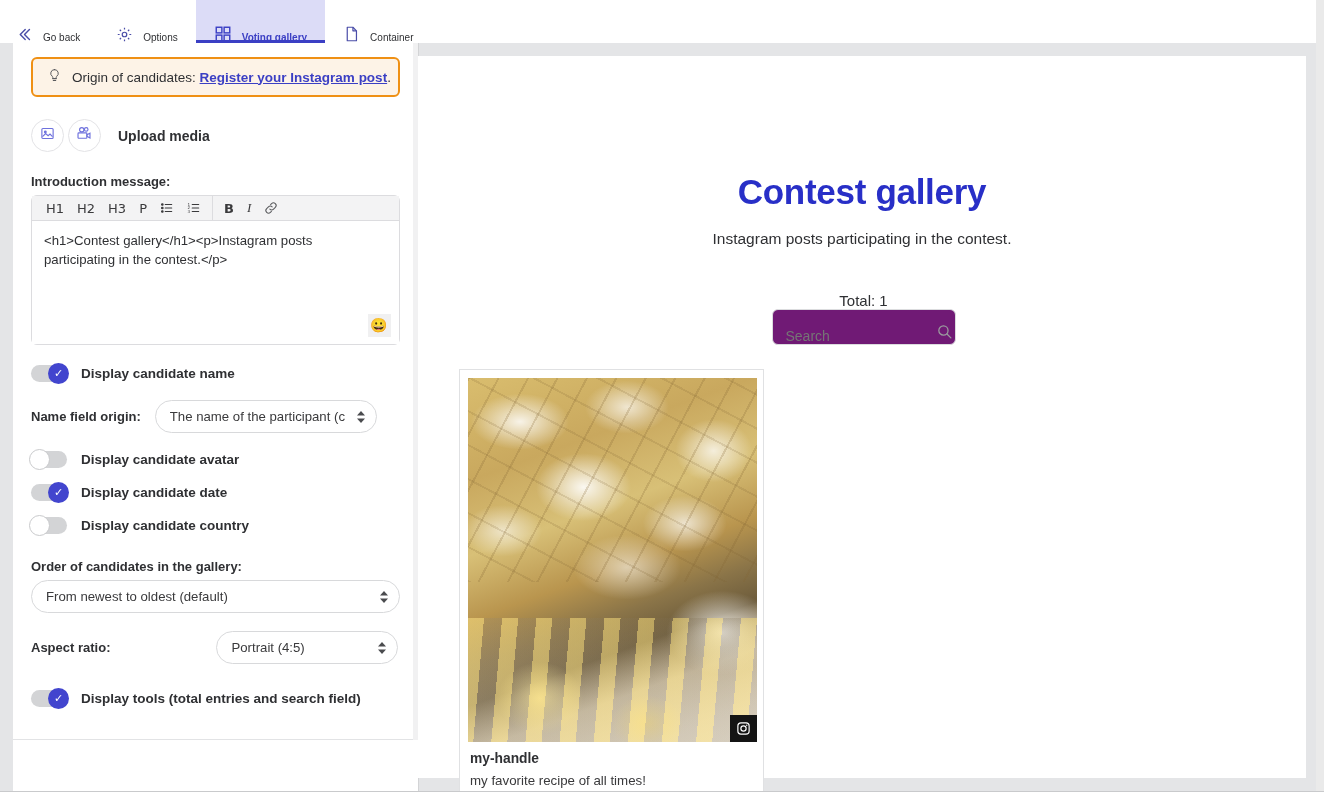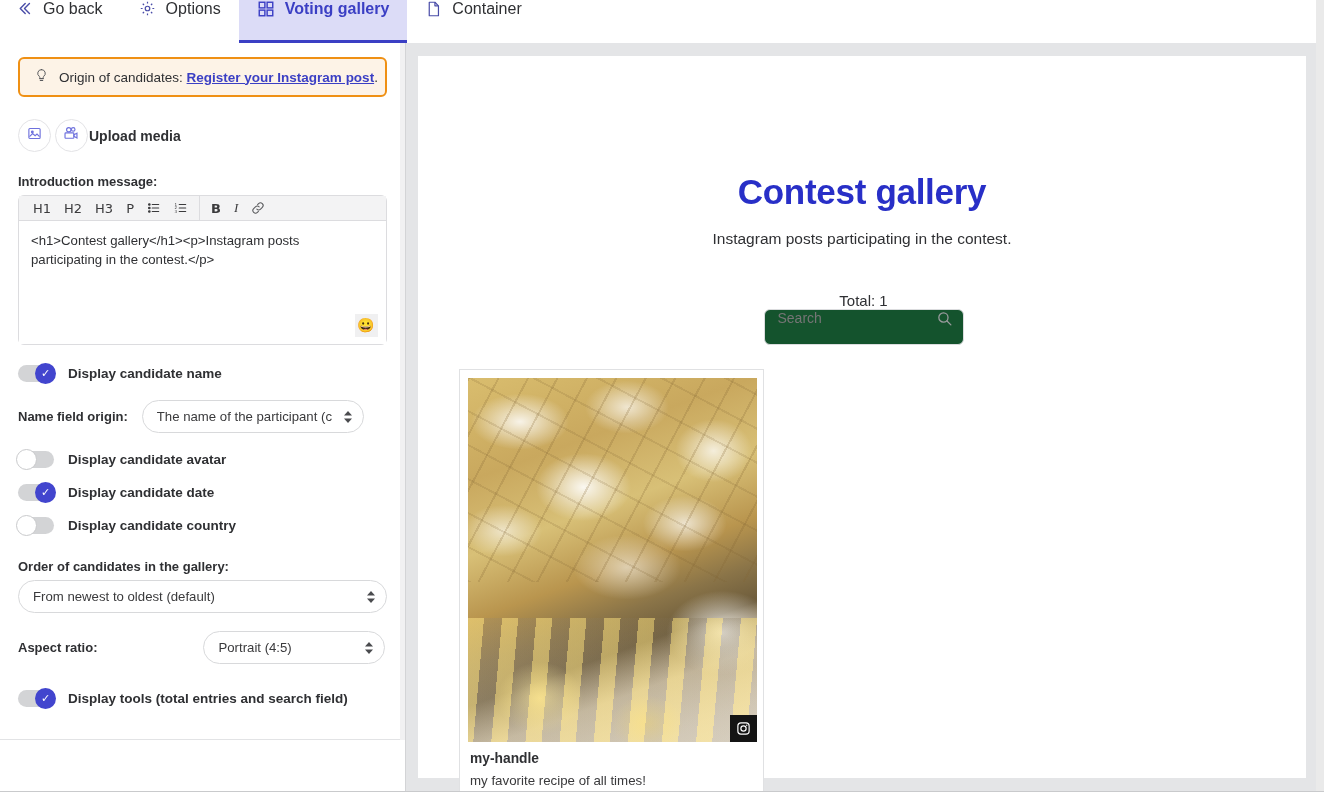--- a/index.html
+++ b/index.html
@@ -15,42 +15,42 @@
     position: absolute; left: 0; top: 0;
     width: 1316px; height: 43px;
     background: #ffffff;
     display: flex; align-items: stretch;
   }
   .topbar-rightfill {
     position: absolute; left: 1316px; top: 0;
     width: 8px; height: 43px; background: #eaeaea;
   }
   .tab {
-    display: flex; align-items: flex-start; gap: 10px;
+    display: flex; align-items: flex-end; gap: 10px;
     padding: 0 18px; height: 43px;
-    font-size: 16px; color: #2f3033; font-weight: 400;
+    font-size: 10px; color: #2f3033; font-weight: 400;
     position: relative; cursor: pointer;
   }
   .tab.first { padding-left: 16px; }
   .tab.active {
     background: #dcdcf7; color: #3b3fc4; font-weight: 700;
   }
   .tab.active::after {
     content: ""; position: absolute; left: 0; right: 0; bottom: 0;
     height: 3px; background: #3b3fc4;
   }
   .tab .ico { display: flex; align-items: center; justify-content: center; }
 
   
   .workspace {
     position: absolute; left: 0; top: 43px;
     width: 1324px; height: 753px; background: #e4e5e7;
   }
   .left-panel {
-    position: absolute; left: 0; top: 0;
+    position: absolute; left: 13px; top: 0;
     width: 406px; height: 750px;
     background: #ffffff;
     border-right: 1px solid #d3d4d6;
     border-bottom: 1px solid #d3d4d6;
   }
   .left-scroll {
     position: absolute; left: 0; top: 0; right: 0;
     height: 697px; overflow: hidden;
     padding: 14px 18px 0 18px;
     border-bottom: 1px solid #e2e3e5;
@@ -77,21 +77,21 @@
 
   
   .upload-row { display: flex; align-items: center; gap: 0; margin-bottom: 22px; }
   .round-btn {
     width: 33px; height: 33px; border-radius: 50%;
     border: 1px solid #e3e3e6; background: #fff;
     display: flex; align-items: center; justify-content: center;
     cursor: pointer;
   }
   .round-btn + .round-btn { margin-left: 4px; }
-  .upload-label { font-size: 14px; font-weight: 700; color: #2f3033; margin-left: 1px; }
+  .upload-label { font-size: 14px; font-weight: 700; color: #2f3033; margin-left: 17px; }
 
   
   .field-label { font-size: 13px; font-weight: 700; color: #2f3033; margin-bottom: 6px; }
 
   
   .editor { border: 1px solid #dcdcdf; border-radius: 6px; margin-bottom: 20px; }
   .editor-toolbar {
     height: 25px; background: #f3f3f4; border-bottom: 1px solid #dcdcdf;
     display: flex; align-items: center; padding-left: 8px; gap: 1px;
   }
@@ -167,23 +167,23 @@
   .gallery-sub {
     text-align: center; color: #2f3033; font-size: 15.5px; margin-top: 18px;
   }
   .tools-row {
     display: flex; align-items: center; justify-content: space-between;
     margin: 44px 38px 0 41px;
     flex-direction: column;
   }
   .total-text { font-size: 15px; color: #2f3033; }
   .search-box {
-    width: 200px; height: 36px; border: 1px solid #dbdcde; border-radius: 6px;
-    display: flex; align-items: flex-start; padding: 0 10px 0 13px;
-    justify-content: space-between; background: #14532d;
+    width: 184px; height: 36px; border: 1px solid #dbdcde; border-radius: 6px;
+    display: flex; align-items: flex-end; padding: 0 10px 0 13px;
+    justify-content: space-between; background: #701a75;
   }
   .search-input {
     border: none; outline: none; font-size: 14px; color: #9a9b9e;
     width: 150px; background: transparent; font-family: "Liberation Sans", sans-serif;
   }
 
   
   .grid { margin: 24px 0 0 41px; display: flex; }
   .card {
     width: 305px; border: 1px solid #e0e1e3; background: #fff;

